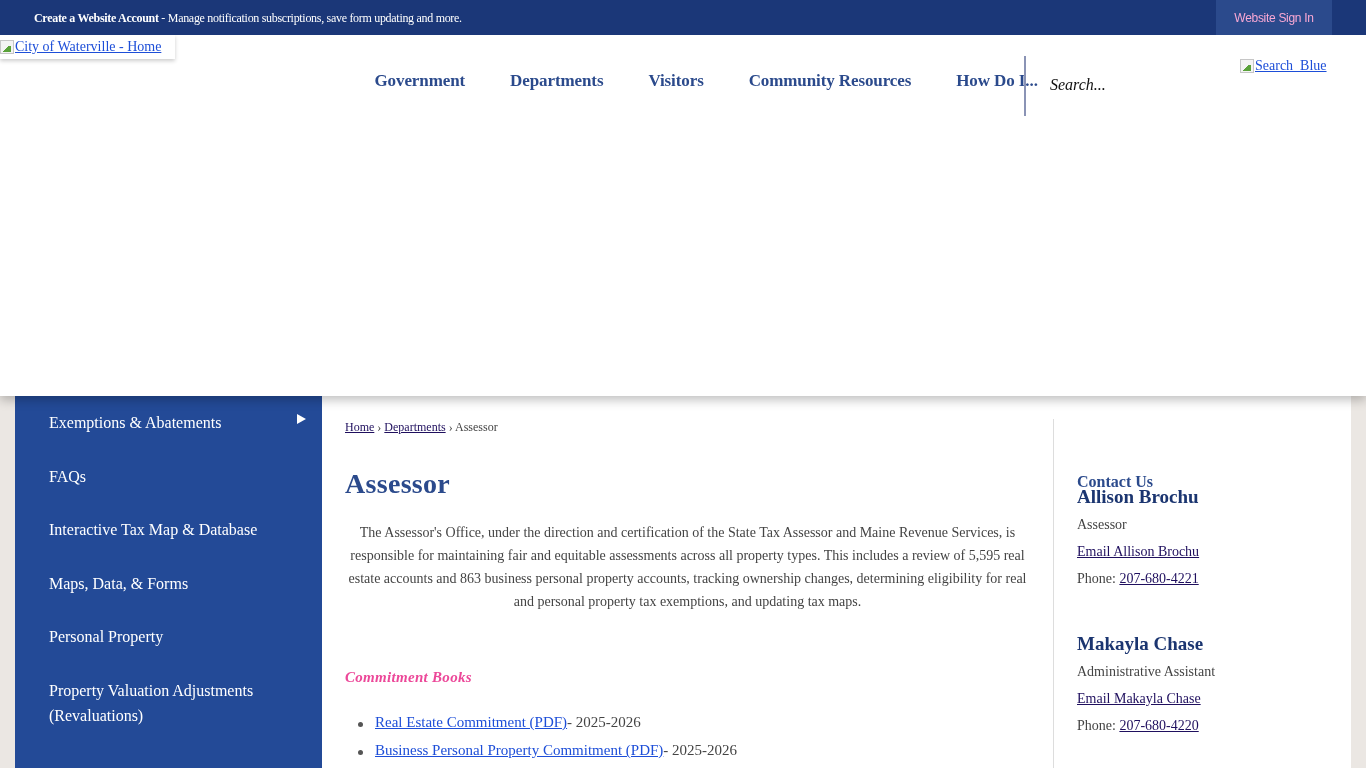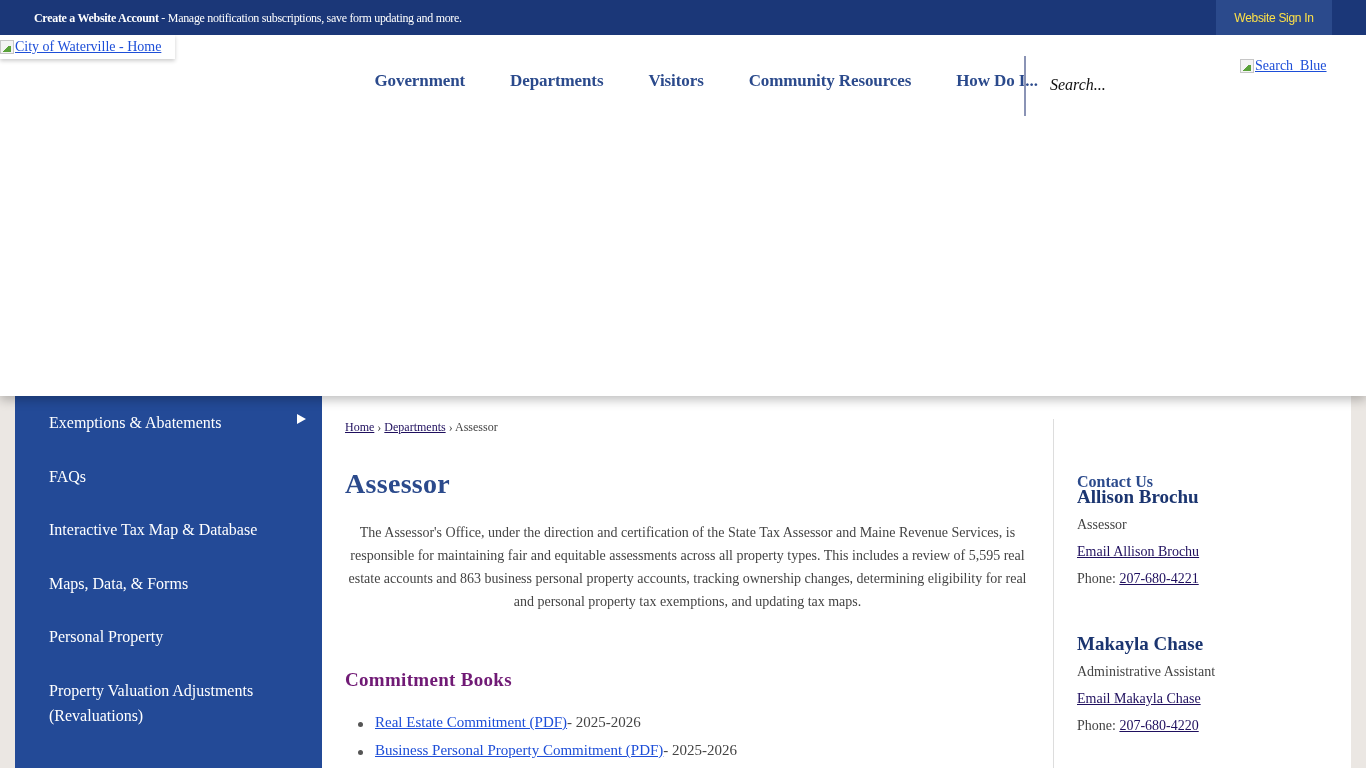--- a/index.html
+++ b/index.html
@@ -20,21 +20,21 @@
       z-index: 10;
     }
     .topbar .account {
       position: absolute; left: 34px; top: 11px;
       letter-spacing: -0.3px;
     }
     .topbar .account b { font-weight: bold; }
     .topbar .signin {
       position: absolute; left: 1216px; top: 0; width: 116px; height: 35px;
       background: #2b4a8c;
-      color: #fde047;
+      color: #f9a8d4;
       font-family: "Liberation Sans", "DejaVu Sans", sans-serif;
       font-size: 12px;
       display: flex; align-items: center; justify-content: center;
       letter-spacing: -0.3px;
       cursor: pointer;
     }
 
     
     .header {
       position: absolute; left: 0; top: 35px; width: 1366px; height: 361px;
@@ -116,22 +116,22 @@
     .breadcrumb a { color: #1f0f5e; }
     .page-title {
       position: absolute; left: 0; top: 72px; font-size: 28px; font-weight: bold;
       color: #2b4a8c; letter-spacing: 0.3px;
     }
     .intro {
       position: absolute; left: 0; top: 125px; width: 685px;
       font-size: 14px; line-height: 23px; color: #444; text-align: center;
     }
     .section-title {
-      position: absolute; left: 0; top: 273px; font-size: 19px; font-weight: bold;
-      color: #701a75; letter-spacing: 0.3px;
+      position: absolute; left: 0; top: 273px; font-size: 15px; font-weight: bold;
+      color: #ec4899; letter-spacing: 0.3px; font-style: italic;
     }
     .doc-list {
       position: absolute; left: 13px; top: 318px; list-style: none;
       font-size: 15px; color: #444;
     }
     .doc-list li { height: 28px; position: relative; padding-left: 17px; }
     .doc-list li::before {
       content: ""; position: absolute; left: 0; top: 8px; width: 5px; height: 5px;
       border-radius: 50%; background: #555;
     }

